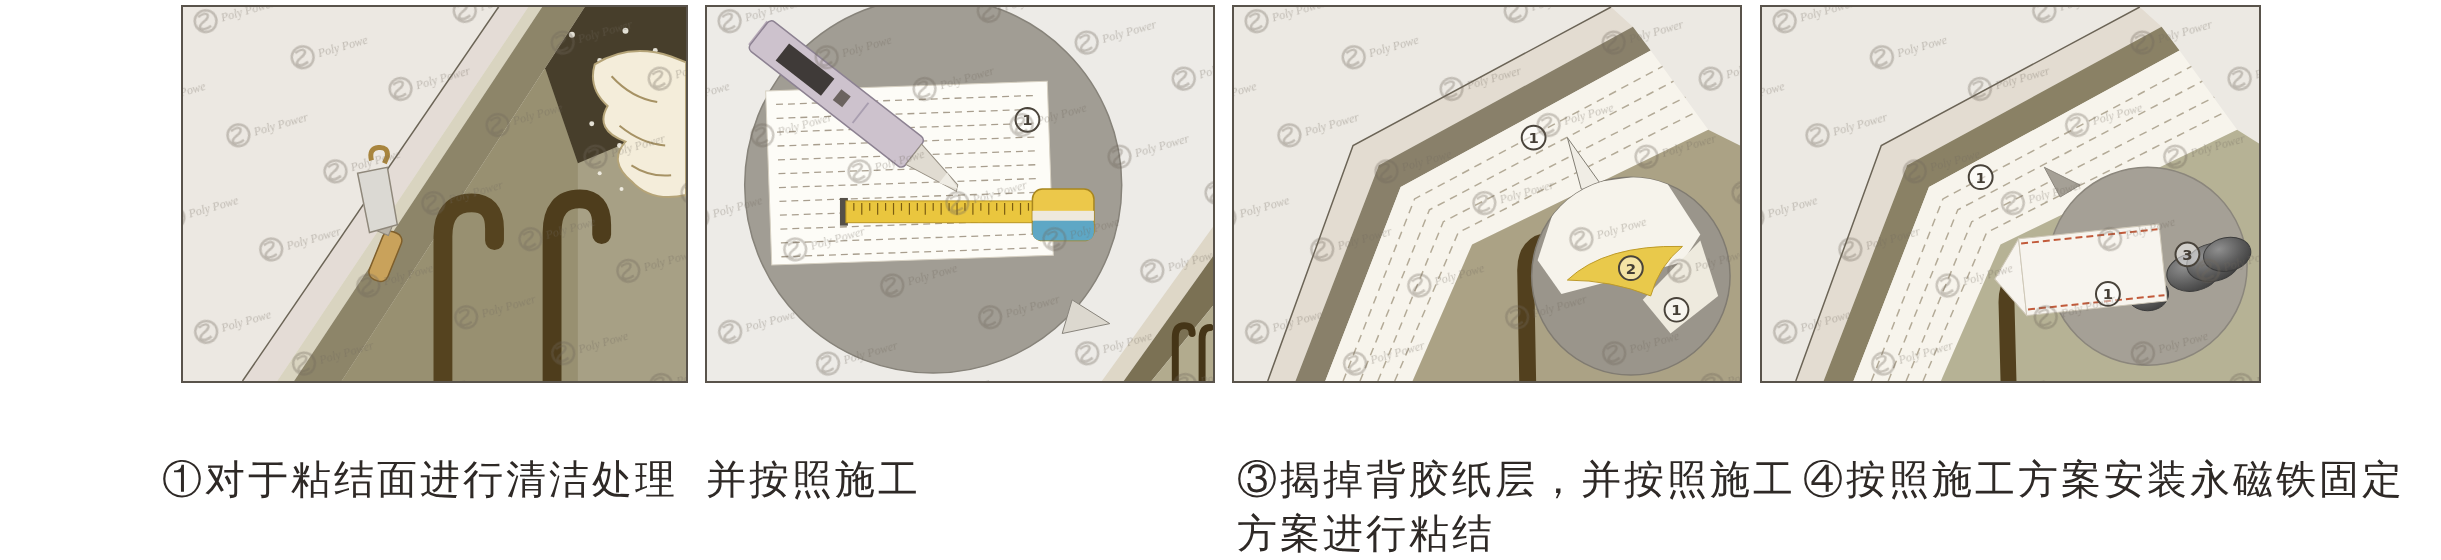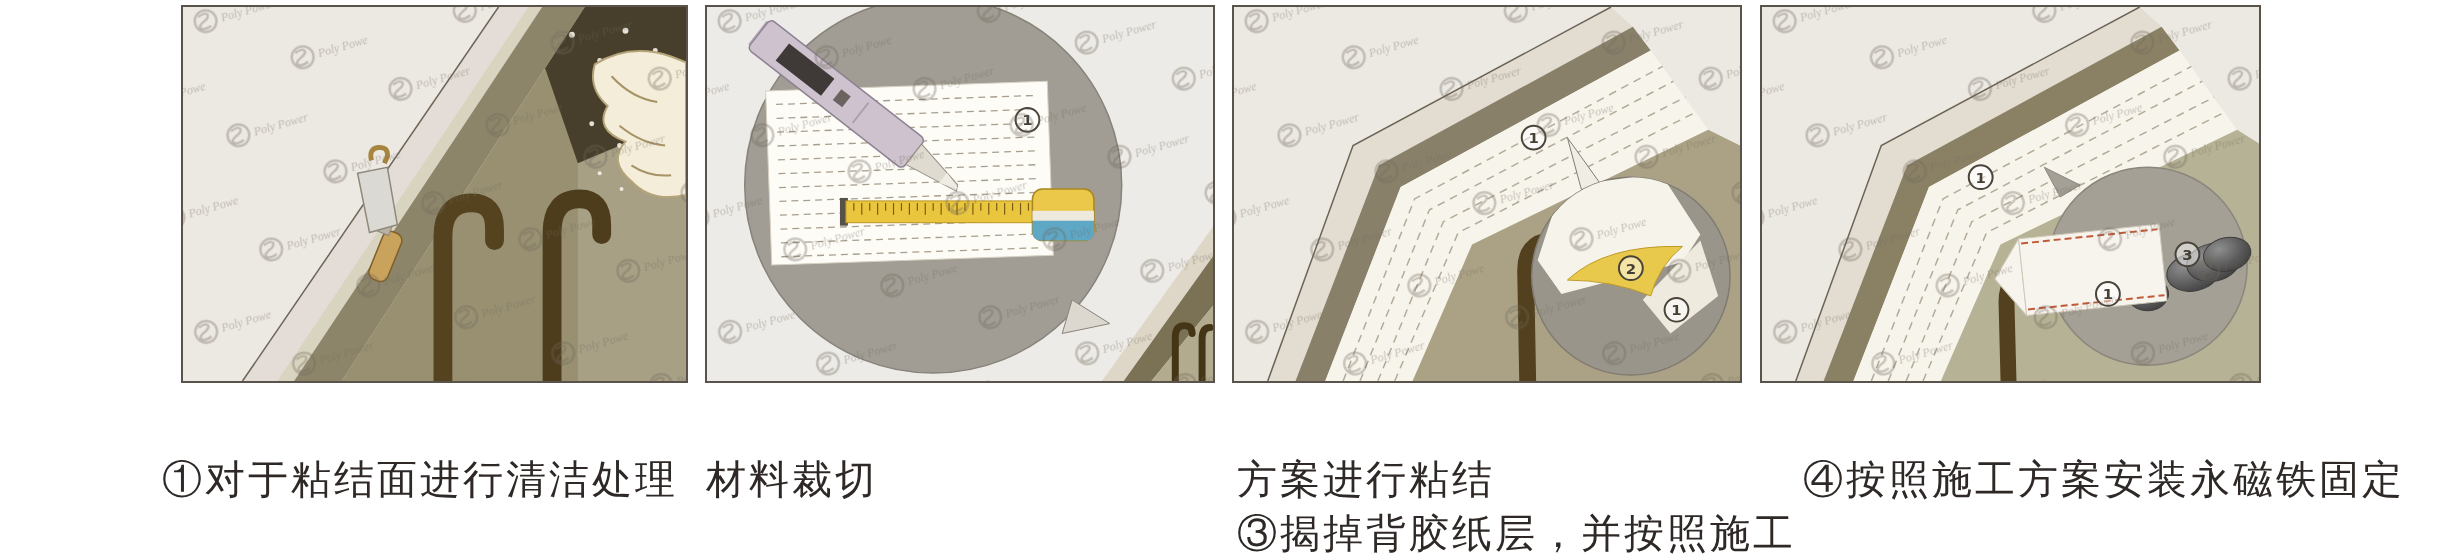--- a/index.html
+++ b/index.html
@@ -285,23 +285,23 @@
         <text x="428" y="255.5" class="marker-num">3</text>
       </g>
       <rect x="0" y="0" width="500" height="378" fill="url(#wmD)"></rect>
     </svg>
   </div>
 
   <div class="caption caption1">
     <div>①对于粘结面进行清洁处理</div>
   </div>
   <div class="caption caption2">
-    <div>材料裁切</div>
+    <div>并按照施工</div>
   </div>
   <div class="caption caption3">
+    <div>③揭掉背胶纸层，并按照施工</div>
     <div>方案进行粘结</div>
-    <div>③揭掉背胶纸层，并按照施工</div>
   </div>
   <div class="caption caption4">
     <div>④按照施工方案安装永磁铁固定</div>
   </div>
 
 </div>
 
 </body></html>

